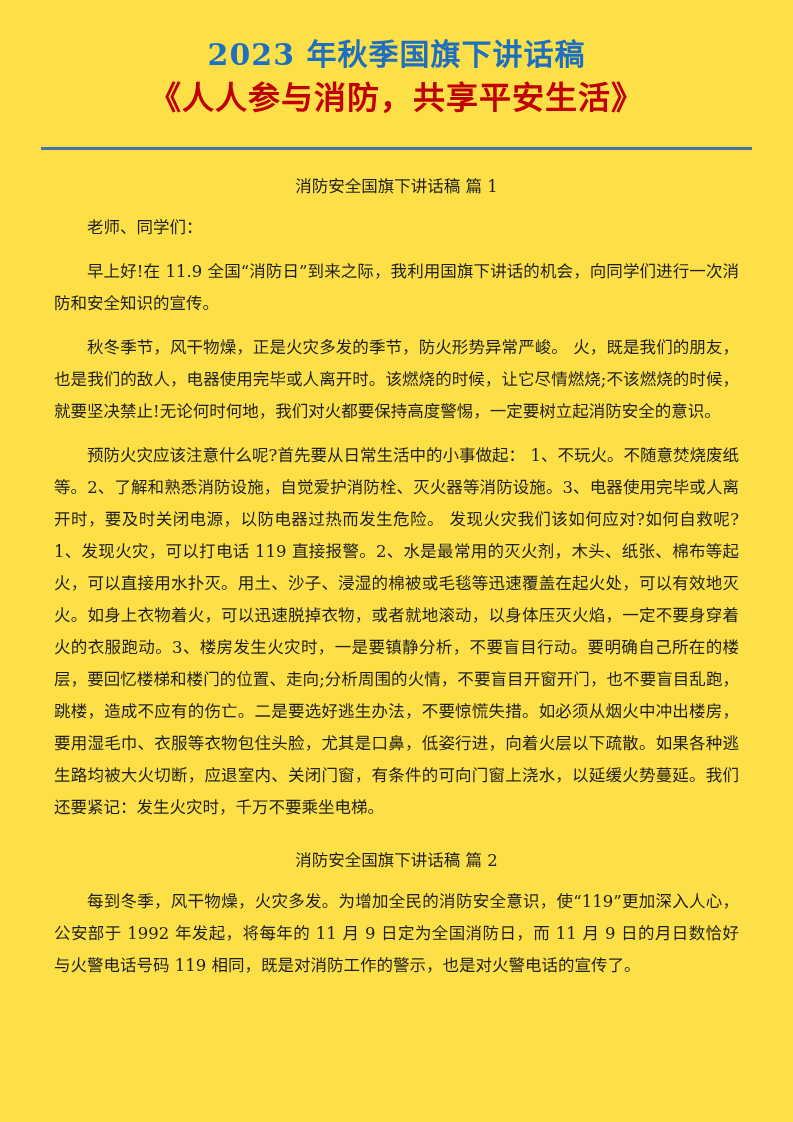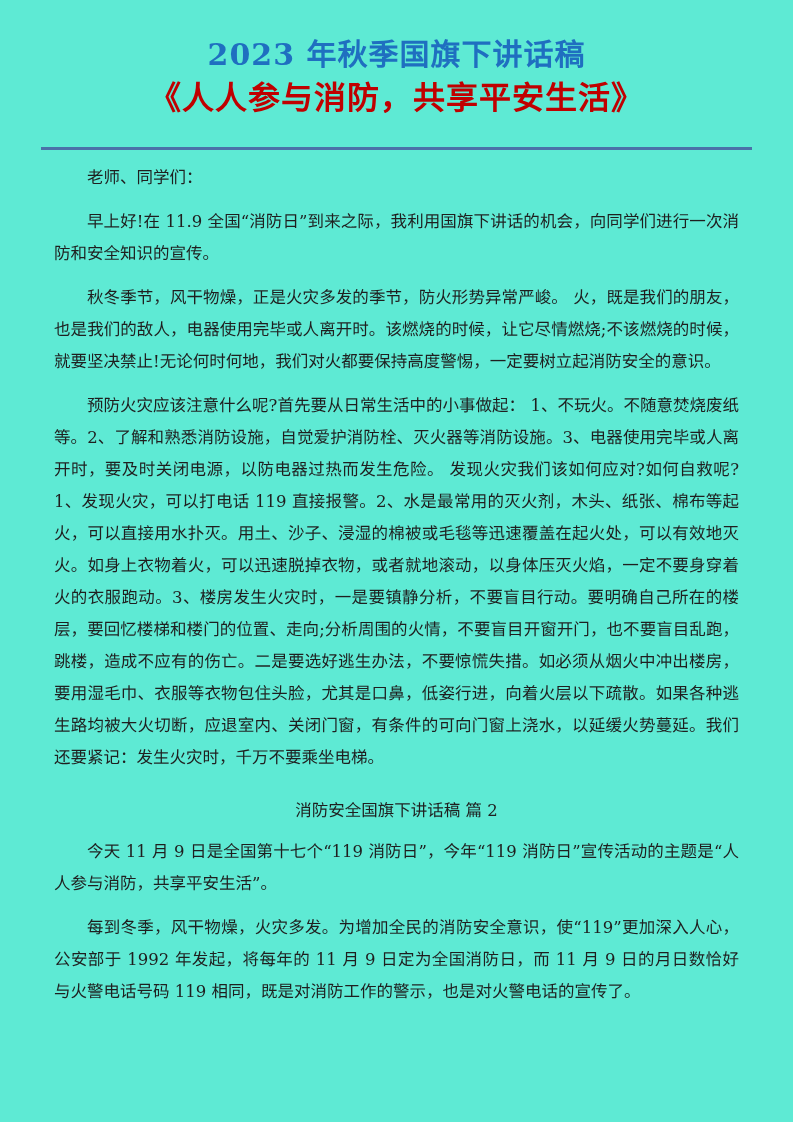--- a/index.html
+++ b/index.html
@@ -5,21 +5,21 @@
   html, body {
     margin: 0;
     padding: 0;
     background: #ffffff;
   }
   .page {
     position: relative;
     width: 793px;
     height: 1122px;
     margin: 0 auto;
-    background: #5eead4;
+    background: #fde047;
     box-sizing: border-box;
     padding: 34px 46px 16px 46px;
     overflow: hidden;
     font-family: "DejaVu Serif", "Liberation Serif", serif;
     color: #1f1f1f;
   }
   .doc-title {
     margin: 0;
     text-align: center;
     font-weight: bold;
@@ -68,25 +68,25 @@
 <main class="page">
 
   <h1 class="doc-title">
     <span class="title-line1">2023 年秋季国旗下讲话稿</span>
     <span class="title-line2">《人人参与消防，共享平安生活》</span>
   </h1>
 
   <hr class="title-divider">
 
   <section>
+    <h2 class="section-heading">消防安全国旗下讲话稿 篇 1</h2>
     <p class="body-paragraph">老师、同学们：</p>
     <p class="body-paragraph">早上好!在 11.9 全国“消防日”到来之际，我利用国旗下讲话的机会，向同学们进行一次消防和安全知识的宣传。</p>
     <p class="body-paragraph">秋冬季节，风干物燥，正是火灾多发的季节，防火形势异常严峻。 火，既是我们的朋友，也是我们的敌人，电器使用完毕或人离开时。该燃烧的时候，让它尽情燃烧;不该燃烧的时候，就要坚决禁止!无论何时何地，我们对火都要保持高度警惕，一定要树立起消防安全的意识。</p>
     <p class="body-paragraph">预防火灾应该注意什么呢?首先要从日常生活中的小事做起： 1、不玩火。不随意焚烧废纸等。2、了解和熟悉消防设施，自觉爱护消防栓、灭火器等消防设施。3、电器使用完毕或人离开时，要及时关闭电源，以防电器过热而发生危险。 发现火灾我们该如何应对?如何自救呢?1、发现火灾，可以打电话 119 直接报警。2、水是最常用的灭火剂，木头、纸张、棉布等起火，可以直接用水扑灭。用土、沙子、浸湿的棉被或毛毯等迅速覆盖在起火处，可以有效地灭火。如身上衣物着火，可以迅速脱掉衣物，或者就地滚动，以身体压灭火焰，一定不要身穿着火的衣服跑动。3、楼房发生火灾时，一是要镇静分析，不要盲目行动。要明确自己所在的楼层，要回忆楼梯和楼门的位置、走向;分析周围的火情，不要盲目开窗开门，也不要盲目乱跑，跳楼，造成不应有的伤亡。二是要选好逃生办法，不要惊慌失措。如必须从烟火中冲出楼房，要用湿毛巾、衣服等衣物包住头脸，尤其是口鼻，低姿行进，向着火层以下疏散。如果各种逃生路均被大火切断，应退室内、关闭门窗，有条件的可向门窗上浇水，以延缓火势蔓延。我们还要紧记：发生火灾时，千万不要乘坐电梯。</p>
   </section>
 
   <section>
     <h2 class="section-heading">消防安全国旗下讲话稿 篇 2</h2>
-    <p class="body-paragraph">今天 11 月 9 日是全国第十七个“119 消防日”，今年“119 消防日”宣传活动的主题是“人人参与消防，共享平安生活”。</p>
     <p class="body-paragraph">每到冬季，风干物燥，火灾多发。为增加全民的消防安全意识，使“119”更加深入人心，公安部于 1992 年发起，将每年的 11 月 9 日定为全国消防日，而 11 月 9 日的月日数恰好与火警电话号码 119 相同，既是对消防工作的警示，也是对火警电话的宣传了。</p>
   </section>
 
 </main>
 
 </body></html>

